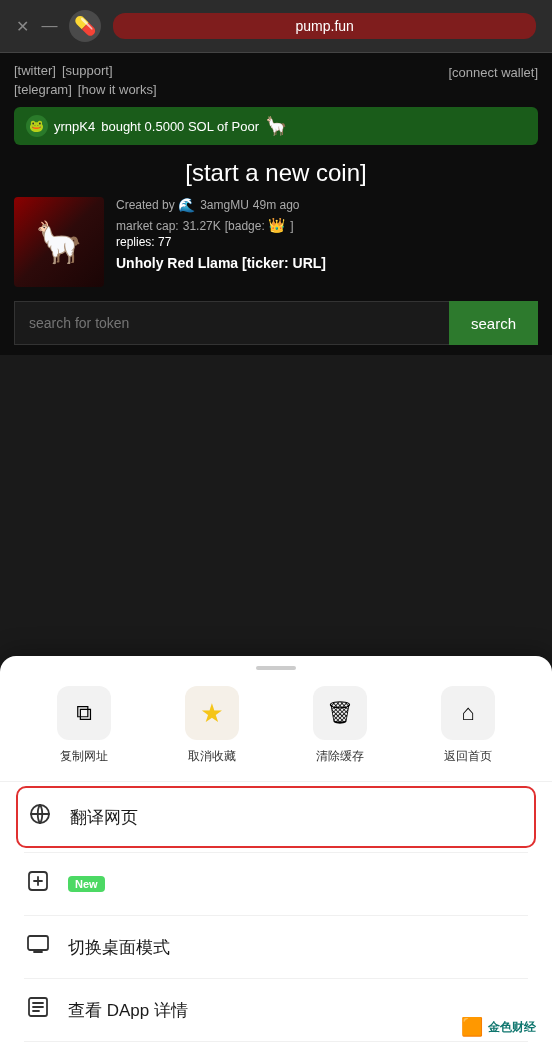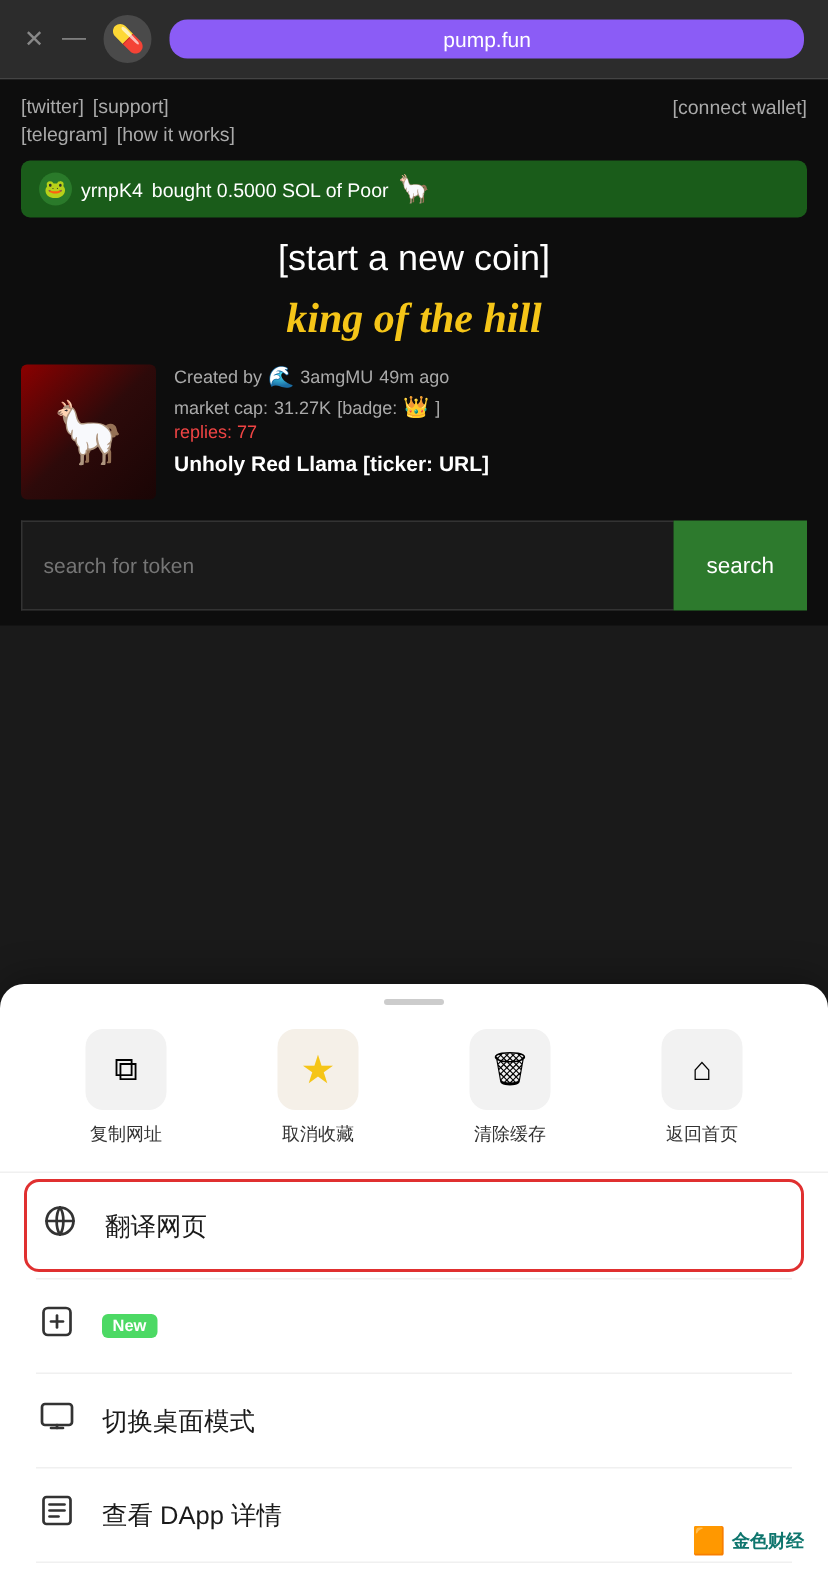--- a/index.html
+++ b/index.html
@@ -25,21 +25,21 @@
       color: #888;
       font-size: 16px;
       cursor: pointer;
     }
     .browser-minimize-icon {
       color: #888;
       font-size: 16px;
       cursor: pointer;
     }
     .browser-url-bar {
-      background: #8b5cf6;
+      background: #7f1d1d;
       border-radius: 12px;
       padding: 5px 16px;
       color: #fff;
       font-size: 14px;
       flex: 1;
       text-align: center;
     }
 
     
     .website-area {
@@ -171,35 +171,35 @@
     .coin-market-cap {
       color: #aaa;
       font-size: 12px;
       margin-bottom: 2px;
       display: flex;
       align-items: flex-end;
       gap: 4px;
     }
     .badge-icon { font-size: 14px; }
     .coin-replies {
-      color: #ef4444;
+      color: #ffffff;
       font-size: 12px;
       margin-bottom: 6px;
     }
     .coin-name {
       color: #fff;
       font-size: 14px;
       font-weight: bold;
     }
 
     
     .search-bar-row {
       display: flex;
       gap: 0;
-      height: 60px;
+      height: 44px;
     }
     .search-input {
       flex: 1;
       background: #1a1a1a;
       border: 1px solid #333;
       border-right: none;
       color: #888;
       font-size: 14px;
       padding: 0 14px;
       outline: none;
@@ -364,21 +364,20 @@
     <div class="ticker-avatar">
       <span>🐸</span>
     </div>
     <span>yrnpK4</span>
     <span>bought 0.5000 SOL of Poor</span>
     <span class="ticker-token-icon">🦙</span>
   </div>
 
   <div class="start-coin-btn">[start a new coin]</div>
 
-  <div class="king-title">king of the hill</div>
 
   <div class="coin-card">
     <div class="coin-image">
       <span class="coin-image-llama">🦙</span>
     </div>
     <div class="coin-info">
       <div class="coin-creator">
         <span>Created by</span>
         <span class="creator-avatar">🌊</span>
         <span>3amgMU</span>

